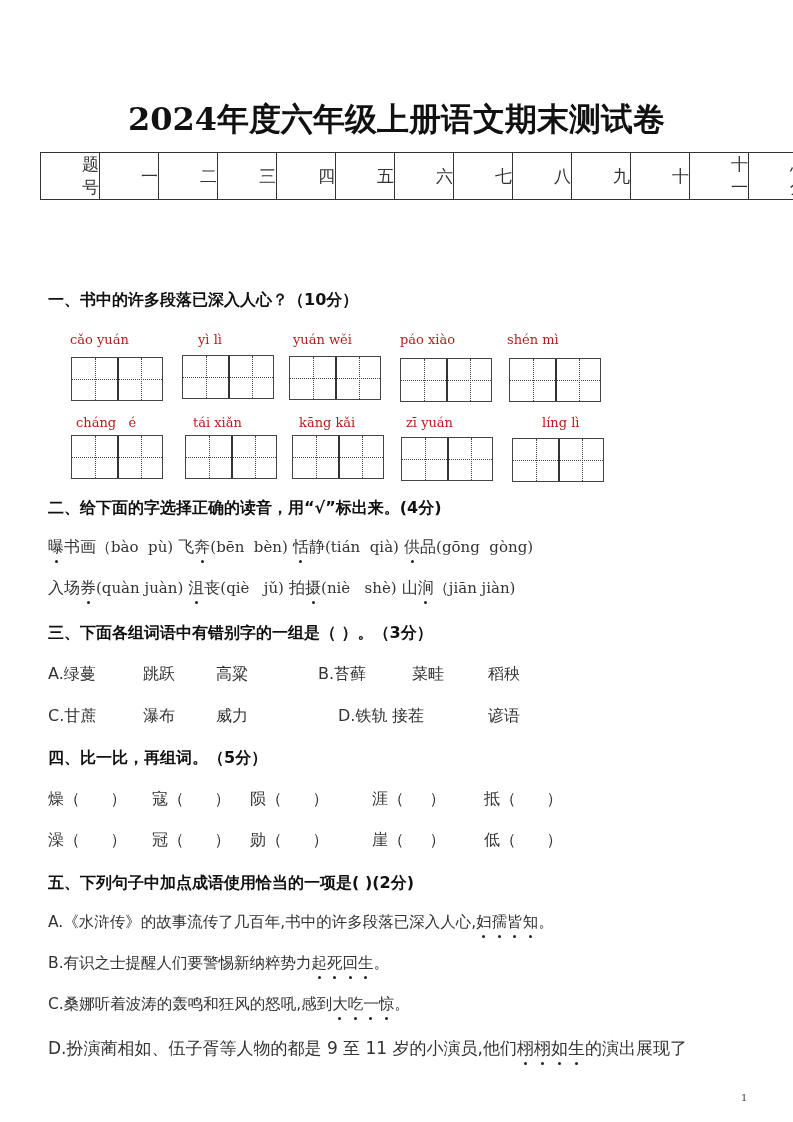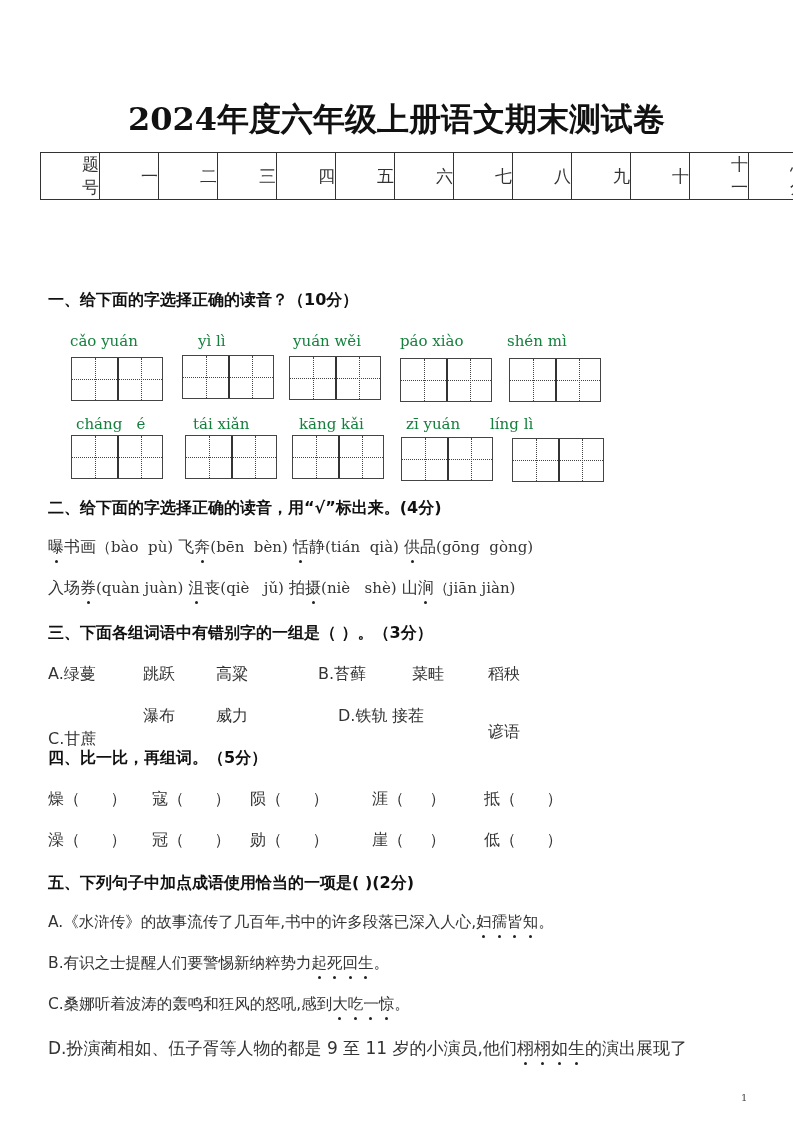--- a/index.html
+++ b/index.html
@@ -23,21 +23,21 @@
   table.score td.col { width: 48px; }
   table.score td.col.wide { width: 56px; }
   table.score td.tot { width: 59px; }
 
   .sec-heading {
     position: absolute; left: 48px; font-size: 16px; font-weight: bold; color: #111;
     font-family: "DejaVu Sans", sans-serif; white-space: nowrap;
   }
   .py-label {
     position: absolute; font-family: "DejaVu Serif", "Liberation Serif", serif;
-    font-size: 15px; color: #15803d; white-space: pre;
+    font-size: 13px; color: #b91c1c; white-space: pre;
   }
   .grid-pair { position: absolute; display: flex; border: 1.5px solid #444; }
   .grid-cell {
     width: 45px; height: 42px; position: relative;
   }
   .grid-cell + .grid-cell { border-left: 2px solid #333; }
   .grid-cell::before {
     content: ""; position: absolute; left: 50%; top: 0; bottom: 0;
     border-left: 1px dotted #444;
   }
@@ -83,21 +83,21 @@
     <td class="col">七</td>
     <td class="col">八</td>
     <td class="col">九</td>
     <td class="col">十</td>
     <td class="col wide">十一</td>
     <td class="tot">总分</td>
   </tr>
 </tbody>
   </table>
 
-<div class="sec-heading" style="top:290px;">一、给下面的字选择正确的读音？（10分）</div>
+<div class="sec-heading" style="top:290px;">一、书中的许多段落已深入人心？（10分）</div>
 
 <div>
 
   <div class="py-label" style="left:70px;top:332px;">cǎo yuán</div>
   <div class="grid-pair" style="left:71px;top:357px;">
       <div class="grid-cell"></div>
       <div class="grid-cell"></div>
     </div>
 
   <div class="py-label" style="left:198px;top:332px;">yì lì</div>
@@ -141,21 +141,21 @@
       <div class="grid-cell"></div>
       <div class="grid-cell"></div>
     </div>
 
   <div class="py-label" style="left:406px;top:415px;">zī yuán</div>
   <div class="grid-pair" style="left:401px;top:437px;">
       <div class="grid-cell"></div>
       <div class="grid-cell"></div>
     </div>
 
-  <div class="py-label" style="left:490px;top:415px;text-align:center;">líng lì</div>
+  <div class="py-label" style="left:542px;top:415px;text-align:center;">líng lì</div>
   <div class="grid-pair" style="left:512px;top:438px;">
       <div class="grid-cell"></div>
       <div class="grid-cell"></div>
     </div>
 </div>
 
 <div class="sec-heading" style="top:498px;">二、给下面的字选择正确的读音，用“√”标出来。(4分)</div>
 
 <div class="line" style="top:537px;"><span></span><span class="dot">曝</span><span>书画</span><span class="py">（bào  pù)</span> <span>飞</span><span class="dot">奔</span><span class="py">(bēn  bèn)</span> <span class="dot">恬</span><span>静</span><span class="py">(tián  qià)</span> <span class="dot">供</span><span>品</span><span class="py">(gōng  gòng)</span></div>
 
@@ -164,26 +164,26 @@
 <div class="sec-heading" style="top:623px;">三、下面各组词语中有错别字的一组是（        ）。（3分）</div>
 <div class="opt-row" style="top:664px;">
   <span style="left:0px;">A.绿蔓</span>
   <span style="left:95px;">跳跃</span>
   <span style="left:168px;">高粱</span>
   <span style="left:270px;">B.苔藓</span>
   <span style="left:364px;">菜畦</span>
   <span style="left:440px;">稻秧</span>
 </div>
 <div class="opt-row" style="top:706px;">
-  <span style="left:0px;margin-top:23px;">C.甘蔗</span>
+  <span style="left:0px;">C.甘蔗</span>
   <span style="left:95px;">瀑布</span>
   <span style="left:168px;">威力</span>
   <span style="left:270px;margin-left:20px;">D.铁轨</span>
   <span style="left:344px;">接茬</span>
-  <span style="left:440px;margin-top:16px;">谚语</span>
+  <span style="left:440px;">谚语</span>
 </div>
 
 <div class="sec-heading" style="top:748px;">四、比一比，再组词。（5分）</div>
 <div class="cmp-row" style="top:789px;">
   <span style="left:0px;">燥（      ）</span>
   <span style="left:104px;">寇（      ）</span>
   <span style="left:202px;">陨（      ）</span>
   <span style="left:324px;">涯（     ）</span>
   <span style="left:436px;">抵（      ）</span>
 </div>

